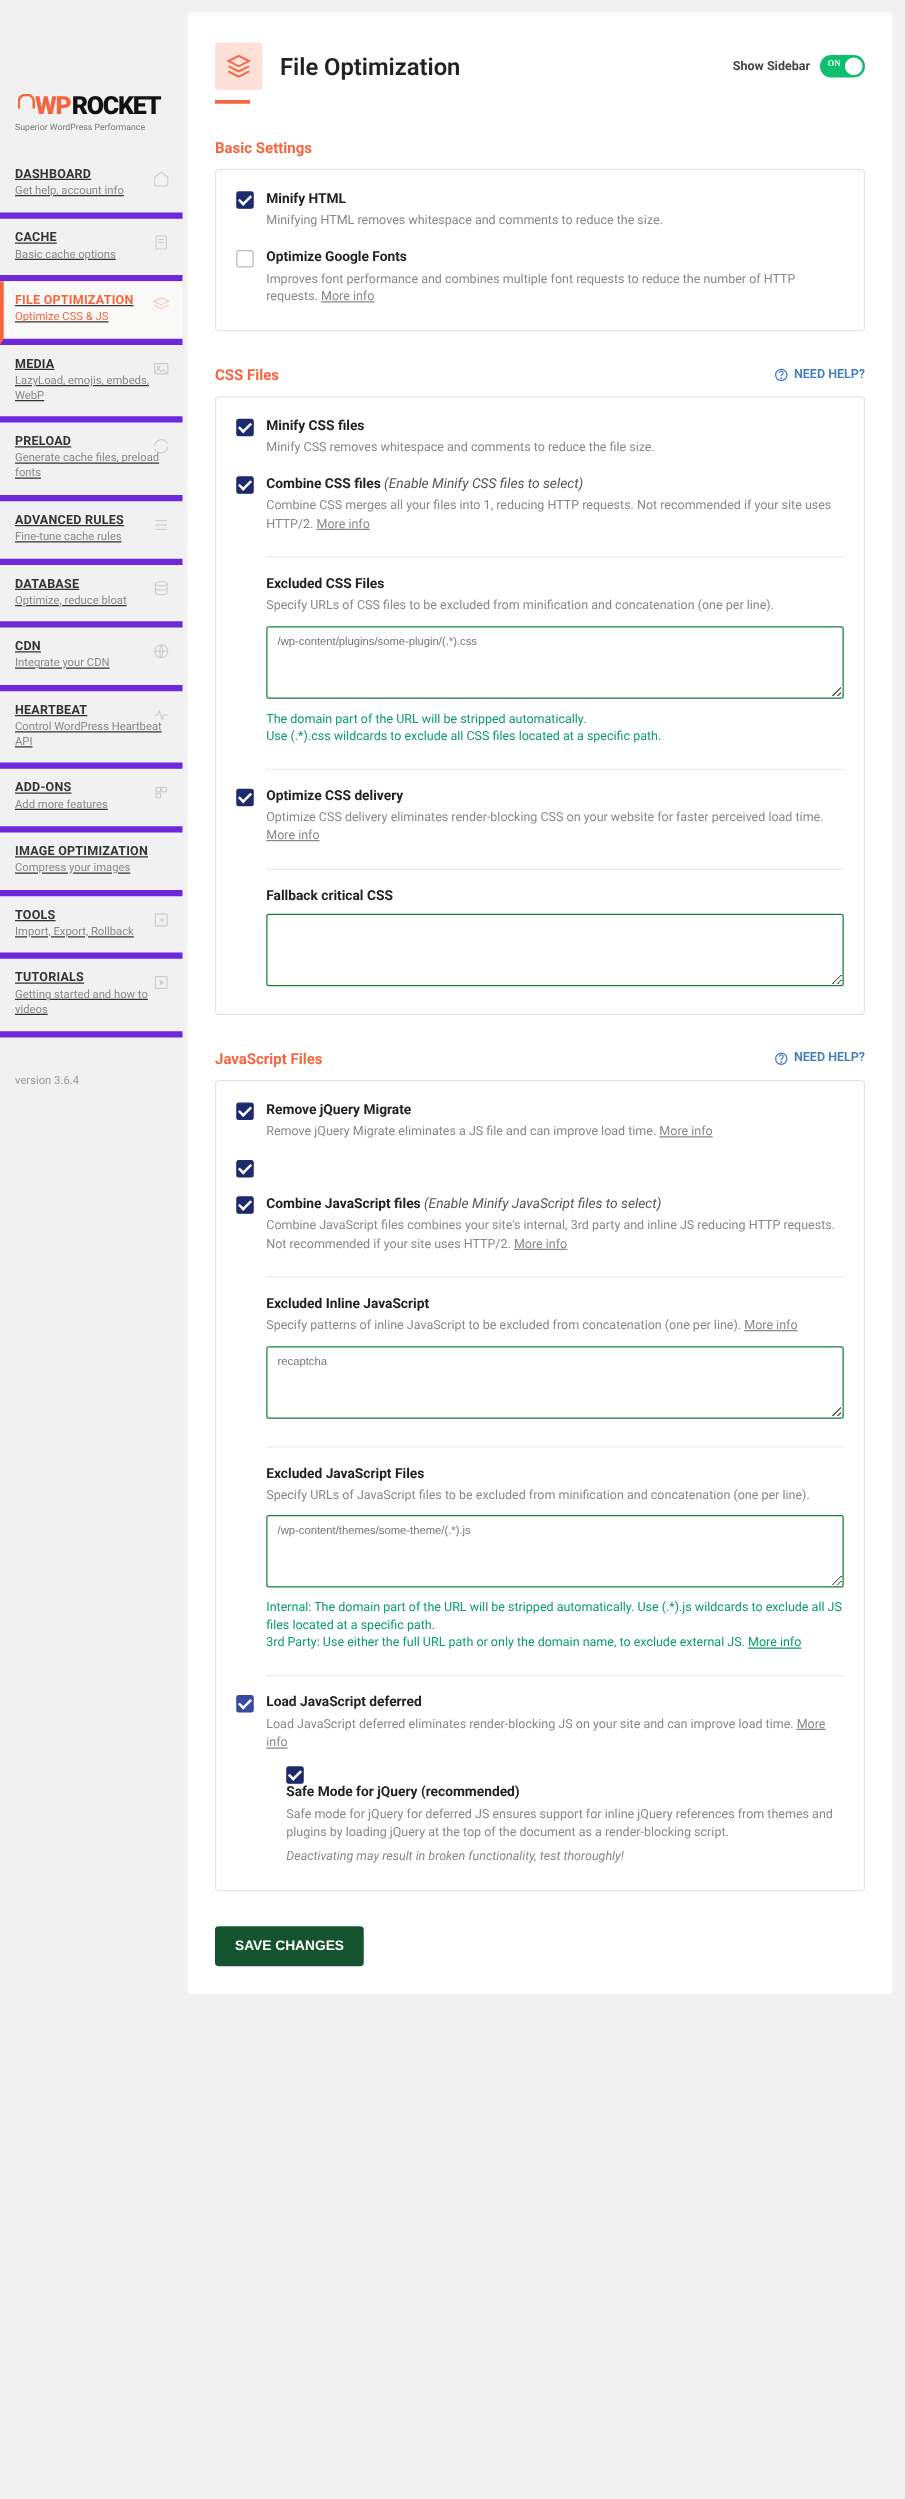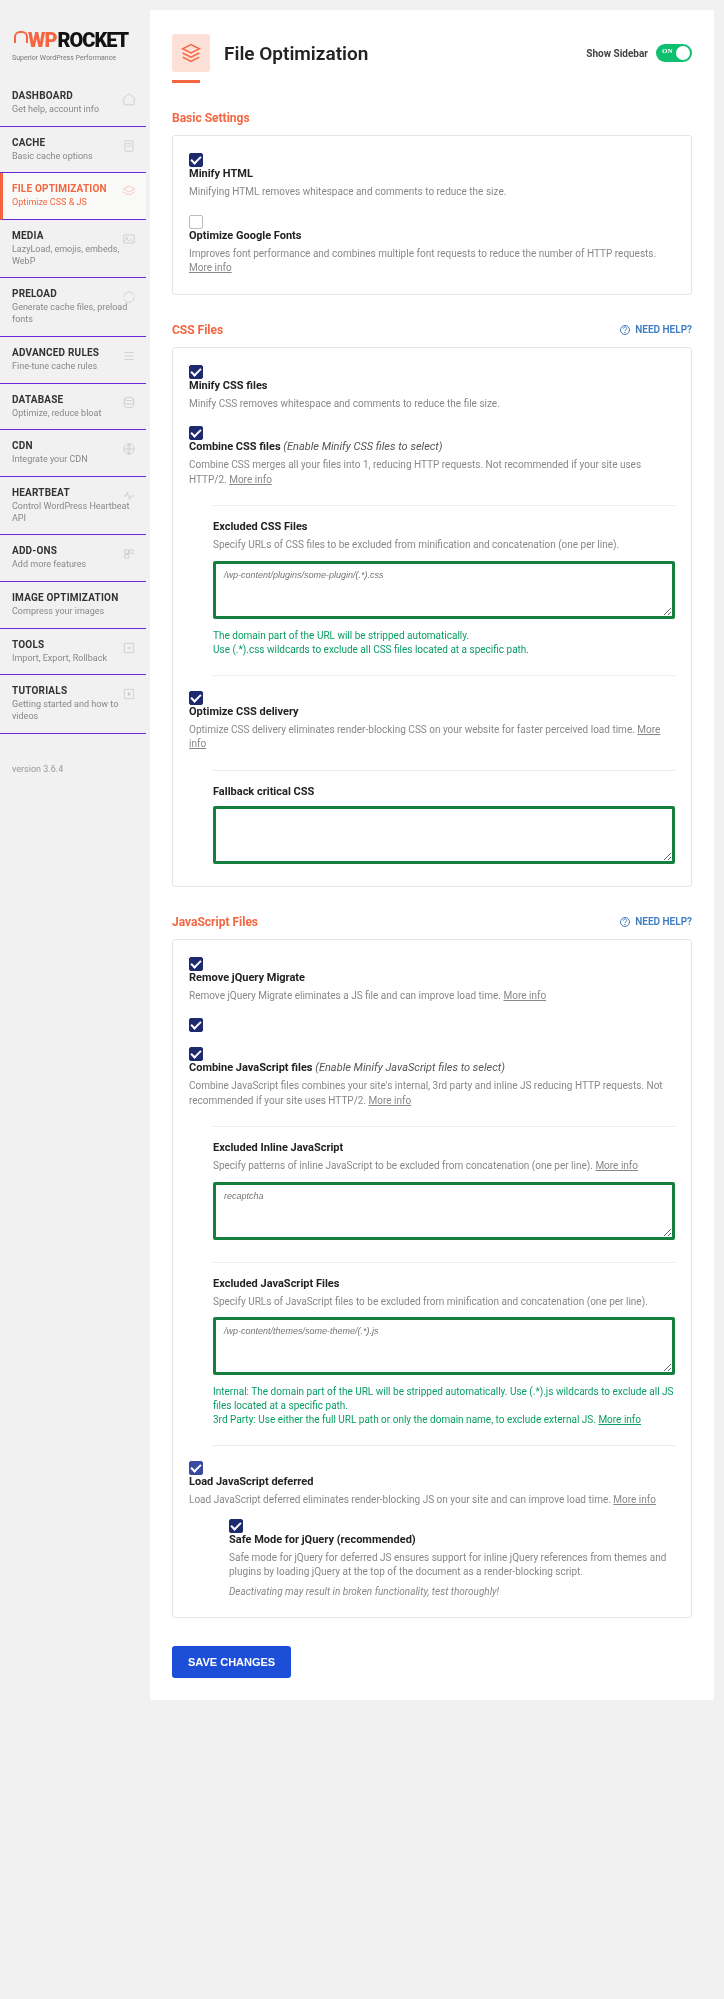--- a/index.html
+++ b/index.html
@@ -1,27 +1,27 @@
 <!DOCTYPE html>
 <html><head>
 <meta charset="utf-8">
 <style>
 * { box-sizing: border-box; margin: 0; padding: 0; }
 body { font-family: -apple-system, BlinkMacSystemFont, "Segoe UI", Roboto, sans-serif; background: #f1f1f1; width: 724px; color: #333; }
 .app { display: flex; }
-.sidebar { width: 146px; background: #f1f1f1; flex-shrink: 0; padding-top: 12px; }
+.sidebar { width: 146px; background: #f1f1f1; flex-shrink: 0; padding-top: 12px; margin-top: 44px; }
 .logo { padding: 16px 12px 10px; }
 .logo-text { display: flex; align-items: center; }
 .logo-w { color: #f56640; font-size: 20px; font-weight: 900; letter-spacing: -1px; }
 .logo-rocket { color: #121212; font-size: 20px; font-weight: 900; letter-spacing: -1px; margin-left: 1px; }
 .logo-ico { display:inline-block; width:14px; height:18px; margin-right:2px; position:relative; }
 .logo-ico::before { content:""; position:absolute; left:2px; top:0; width:10px; height:10px; border:2px solid #f56640; border-bottom:none; border-radius:6px 6px 0 0; }
 .logo-tag { font-size: 7px; color: #777; margin-top: 2px; }
 .nav { margin-top: 8px; }
-.nav-item { padding: 10px 12px; border-bottom: 1px solid #6d28d9; position: relative; cursor: pointer; }
+.nav-item { padding: 10px 12px; border-bottom: 5px solid #6d28d9; position: relative; cursor: pointer; text-decoration: underline; }
 .nav-item.active { border-left: 3px solid #f56640; padding-left: 9px; background: #f9f9f8; }
 .nav-title { font-size: 10px; font-weight: 700; color: #333; letter-spacing: 0.2px; }
 .nav-item.active .nav-title { color: #f56640; }
 .nav-sub { font-size: 9px; color: #888; margin-top: 3px; line-height: 1.3; }
 .nav-item.active .nav-sub { color: #f56640; }
 .nav-icon { position: absolute; right: 10px; top: 12px; width: 14px; height: 14px; opacity: 0.35; }
 .version { font-size: 9px; color: #999; padding: 30px 12px 12px; }
 
 .main { flex: 1; background: #fff; margin: 10px 10px 10px 4px; border-radius: 2px; padding: 24px 22px 22px; }
 .header { display: flex; align-items: center; margin-bottom: 8px; }
@@ -33,41 +33,41 @@
 .toggle-lbl { position:absolute; left:6px; top:3px; font-size:7px; color:#fff; font-weight:700;font-family:Liberation Serif, serif; }
 .toggle-knob { position:absolute; right:2px; top:2px; width:14px; height:14px; background:#fff; border-radius:50%; }
 .active-bar { height: 3px; width: 28px; background: #f56640; margin-bottom: 28px; }
 
 .section-head { display: flex; align-items: center; margin-bottom: 10px; justify-content: center; }
 .section-title { font-size: 12px; font-weight: 700; color: #f56640; flex:1; }
 .need-help { font-size: 10px; color: #3e7cc2; font-weight: 600; display:flex; align-items:center; }
 .need-help svg { width:12px; height:12px; margin-right:4px; }
 
 .box { border: 1px solid #e5e5e5; border-radius: 3px; padding: 16px 16px 4px; margin-bottom: 28px; }
-.field { display: flex; padding: 0 0 14px; flex-direction: column; }
+.field { display: flex; padding: 0 0 14px; }
 .cb { width: 14px; height: 14px; border: 1.5px solid #bbb; border-radius: 2px; flex-shrink: 0; margin-right: 10px; margin-top: 1px; position: relative; }
 .cb.checked { background: #1d2a6e; border-color: #1d2a6e; }
 .cb.checked::after { content:""; position:absolute; left:3px; top:0px; width:4px; height:8px; border:solid #fff; border-width:0 2px 2px 0; transform:rotate(45deg); }
 .cb.sub.checked { background: #3a4aa0; border-color: #3a4aa0; }
 .field-body { flex:1; }
 .field-label { font-size: 11px; font-weight: 700; color: #222; }
 .field-label .ital { font-style: italic; font-weight: 400; color: #555; }
 .field-desc { font-size: 10px; color: #888; margin-top: 5px; line-height: 1.45; }
 .more { text-decoration: underline; color: #888; }
 .sep { border-top: 1px solid #ececec; margin: 4px 0 14px 24px; }
 .subfield { margin-left: 24px; padding-bottom: 14px; }
 .sublabel { font-size: 11px; font-weight: 700; color: #222; }
 .subdesc { font-size: 10px; color: #888; margin-top: 5px; line-height: 1.45; }
-textarea { width: 100%; height: 58px; border: 3px solid #15803d; border-radius: 2px; margin-top: 8px; padding: 6px 8px; font-size: 9px; color: #888; font-family: sans-serif; resize: vertical; font-style: italic; }
+textarea { width: 100%; height: 58px; border: 1px solid #15803d; border-radius: 2px; margin-top: 8px; padding: 6px 8px; font-size: 9px; color: #888; font-family: sans-serif; resize: vertical; }
 .hint { font-size: 10px; color: #0a9d64; margin-top: 6px; line-height: 1.4; }
 .hint b { font-weight: 400; }
 .subfield.indent2 { margin-left: 40px; }
 .italic-desc { font-style: italic; }
 
-.save { background: #1d4ed8; color: #fff; font-size: 11px; font-weight: 700; padding: 10px 16px; border: none; border-radius: 3px; cursor: pointer; }
+.save { background: #14532d; color: #fff; font-size: 11px; font-weight: 700; padding: 10px 16px; border: none; border-radius: 3px; cursor: pointer; }
 </style>
 </head>
 <body>
 
 <div class="app">
   <aside class="sidebar">
     <div class="logo">
       <div class="logo-text">
         <span class="logo-ico"></span>
         <span class="logo-w">WP</span>

